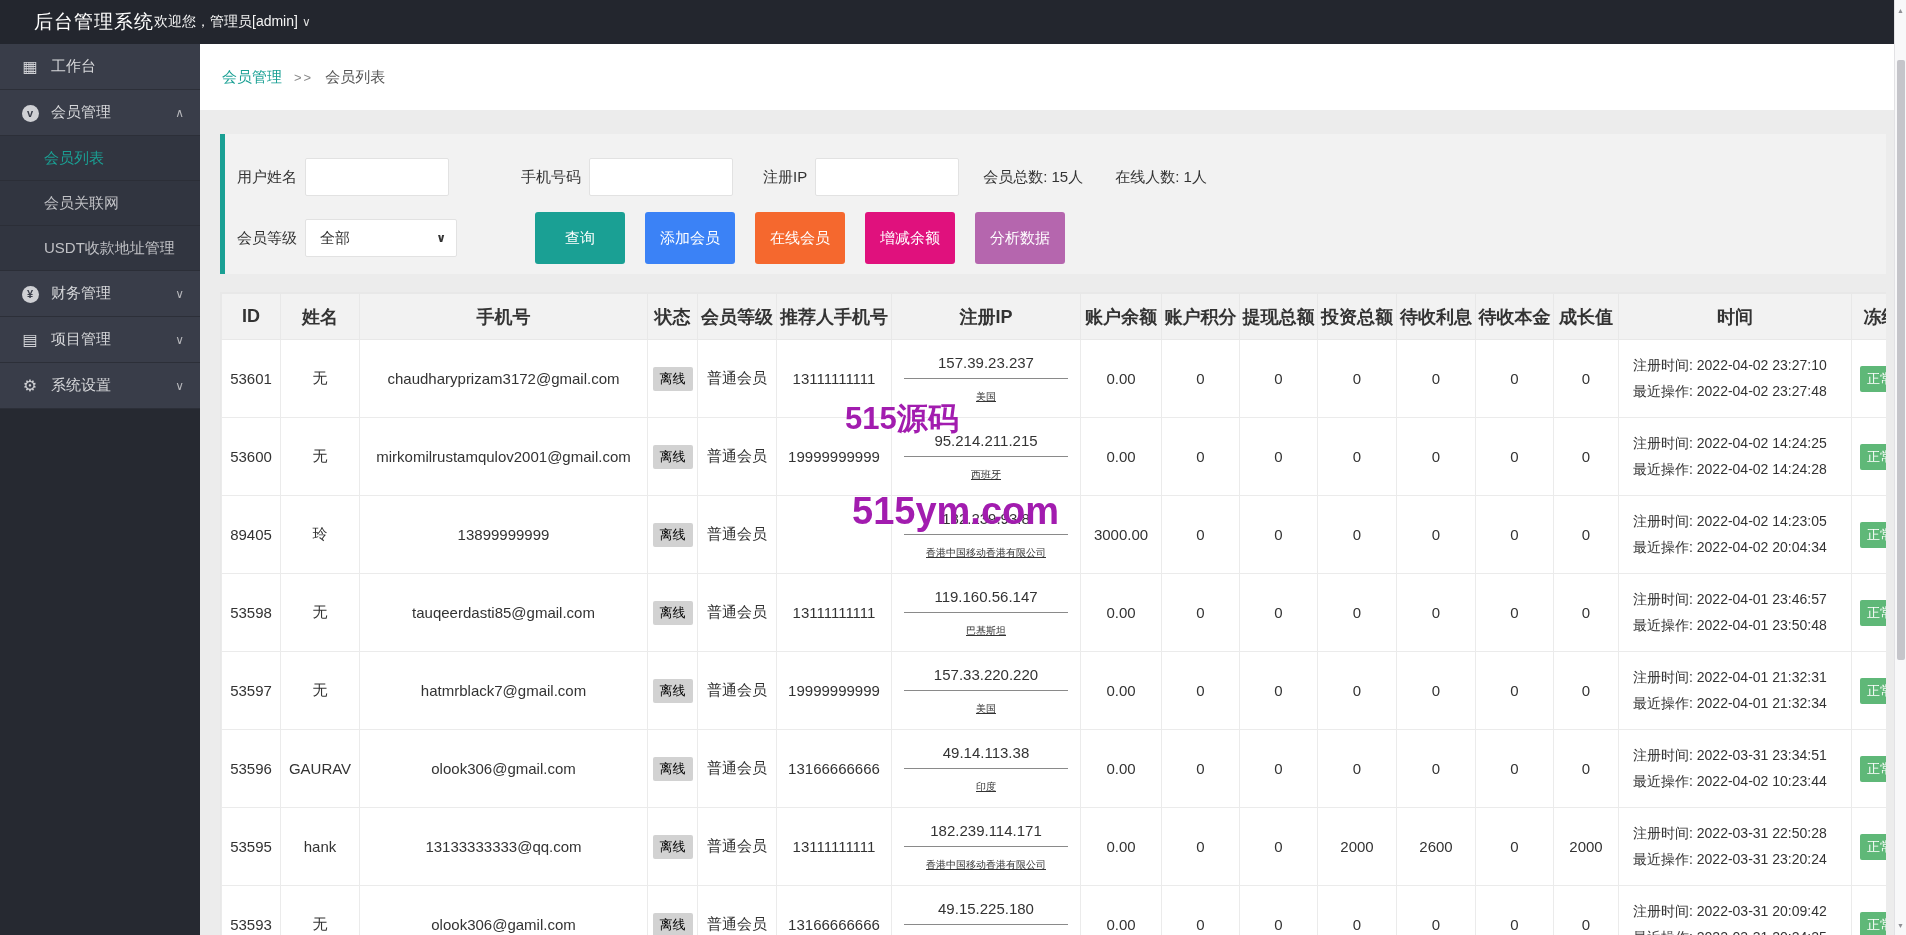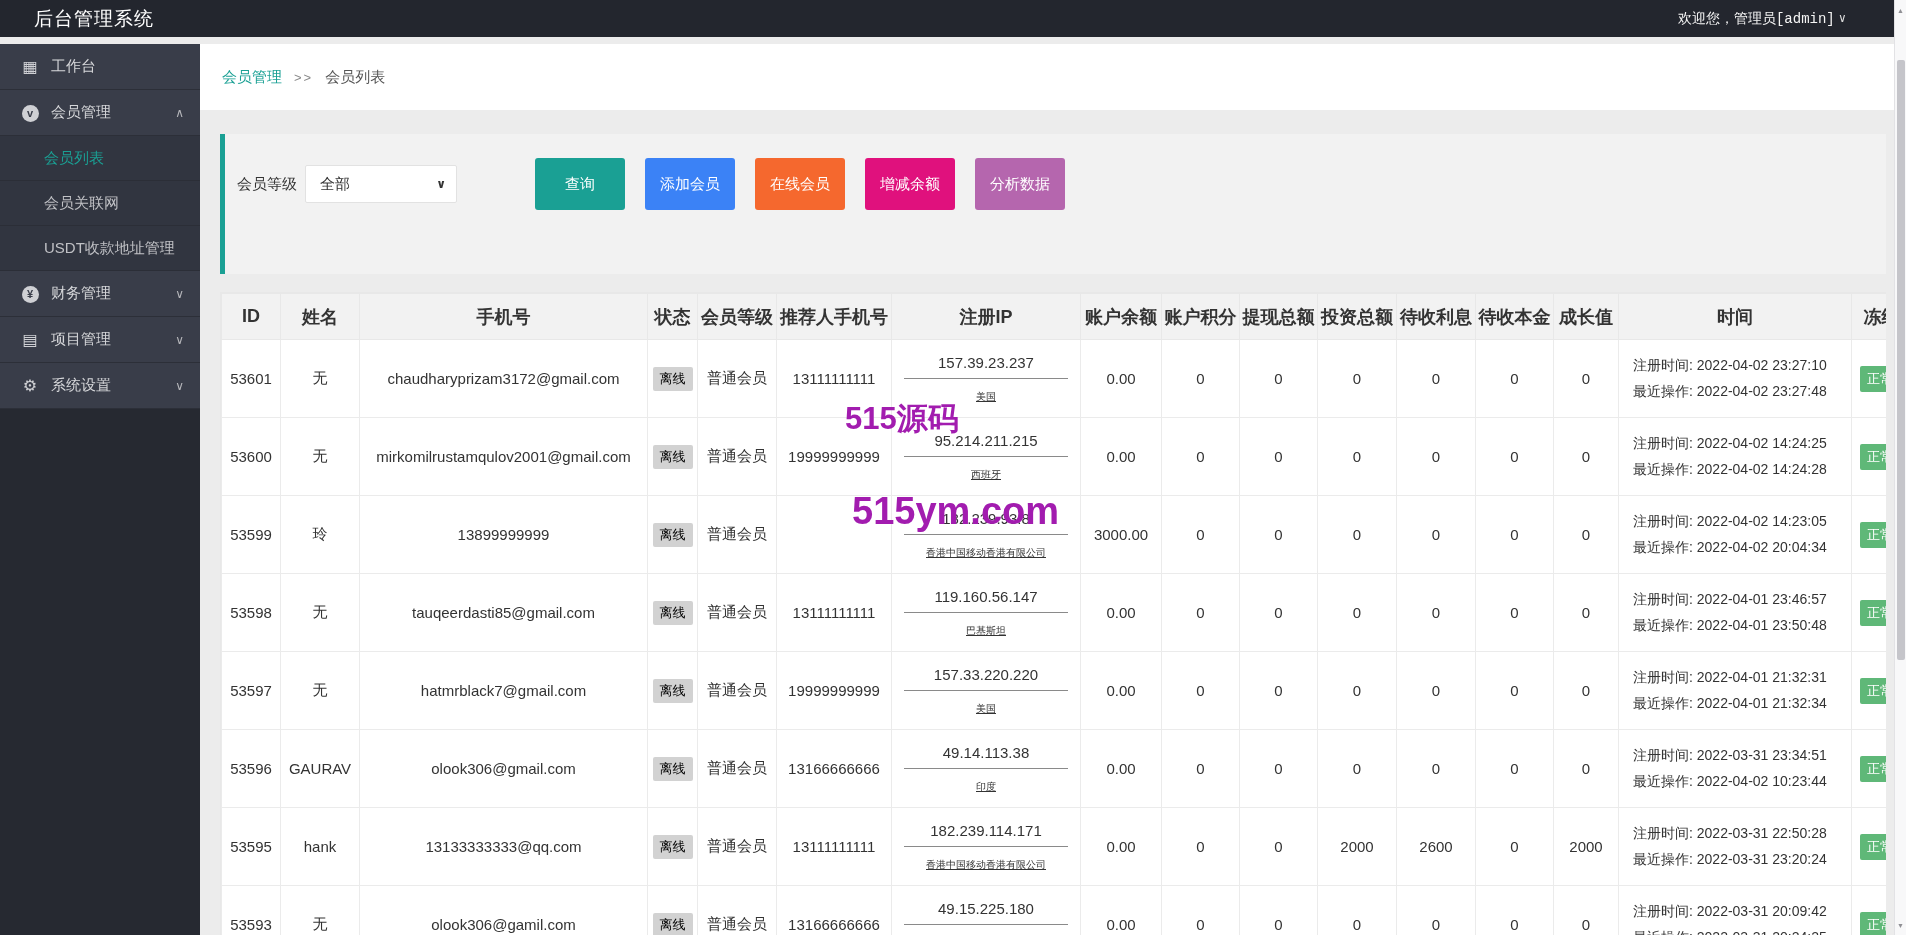--- a/index.html
+++ b/index.html
@@ -1,21 +1,21 @@
 <!DOCTYPE html>
 <html><head>
 <meta charset="utf-8">
 <style>
   html,body{margin:0;padding:0;width:1906px;height:935px;overflow:hidden;
     font-family:"Liberation Sans","DejaVu Sans",sans-serif;background:#ececec;position:relative;}
   *{box-sizing:border-box;}
 
   
-  .topbar{position:absolute;top:0;left:0;width:1906px;height:37px;background:#23262e;
-    display:flex;align-items:center;justify-content:space-between;padding:0 60px 0 34px;z-index:30;font-family:Liberation Mono, monospace;}
+  .topbar{position:absolute;top:0;left:0;width:1906px;height:44px;background:#23262e;
+    display:flex;align-items:center;padding:0 60px 0 34px;z-index:30;}
   .topbar .title{color:#ffffff;font-size:19px;letter-spacing:1px;}
   .topbar .user{color:#f5f5f5;font-size:14px;display:flex;align-items:center;gap:4px;cursor:pointer;}
   .topbar .user .chev{font-size:12px;color:#ddd;}
 
   
   .sidebar{position:absolute;top:44px;left:0;width:200px;height:891px;background:#262931;z-index:20;}
   .menu-item{height:46px;display:flex;align-items:center;padding:0 16px 0 18px;color:#d5d6d9;
     font-size:15px;background:#393d49;border-bottom:1px solid #2c2f38;cursor:pointer;}
   .menu-item .mi{width:24px;margin-right:9px;text-align:center;color:#cfd0d4;font-size:16px;flex:0 0 24px;}
   .menu-item .chev{margin-left:auto;font-size:12px;color:#b5b6ba;}
@@ -130,20 +130,30 @@
 </div>
 
 <div class="breadcrumb">
   <span class="crumb-parent">会员管理</span>
   <span class="crumb-sep">&gt;&gt;</span>
   <span class="crumb-current">会员列表</span>
 </div>
 
 <div class="filter-panel">
   <div class="frow">
+    <span class="flabel">用户姓名</span>
+    <input class="finput" style="">
+    <span class="flabel ml72">手机号码</span>
+    <input class="finput" style="">
+    <span class="flabel ml30">注册IP</span>
+    <input class="finput" style="">
+    <span class="stat">会员总数: 15人</span>
+    <span class="stat">在线人数: 1人</span>
+  </div>
+  <div class="frow">
     <span class="flabel">会员等级</span>
     <div class="select">
       <span>全部</span>
       <span class="sel-arrow">∨</span>
     </div>
     <button class="btn btn-query">查询</button>
     <button class="btn btn-add">添加会员</button>
     <button class="btn btn-online">在线会员</button>
     <button class="btn btn-balance">增减余额</button>
     <button class="btn btn-analyze">分析数据</button>
@@ -233,21 +243,21 @@
     <td>0</td>
     <td>0</td>
     <td>0</td>
     <td class="time-cell">
       <div><span>注册时间: </span><span>2022-04-02 14:24:25</span></div>
       <div><span>最近操作: </span><span>2022-04-02 14:24:28</span></div>
     </td>
     <td class="freeze-cell"><span class="badge-normal">正常</span></td>
   </tr>
         <tr>
-    <td>53599</td>
+    <td>89405</td>
     <td>玲</td>
     <td>13899999999</td>
     <td><span class="badge-offline">离线</span></td>
     <td>普通会员</td>
     <td></td>
     <td>
       <span class="ip-link">182.239.93.8</span>
       <span class="ip-loc">香港中国移动香港有限公司</span>
     </td>
     <td>3000.00</td>

